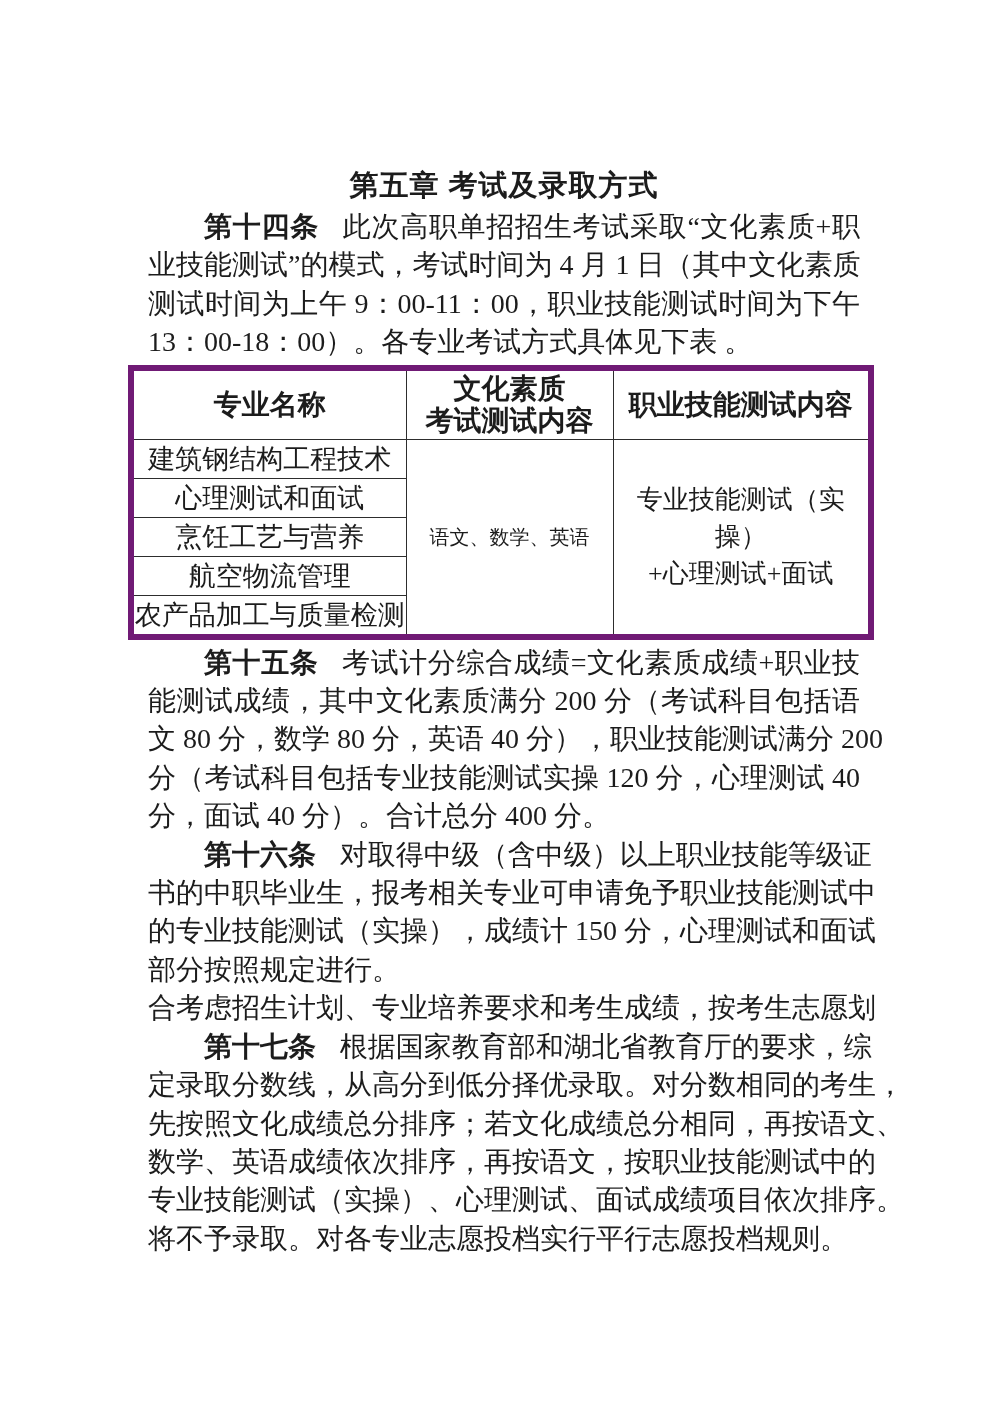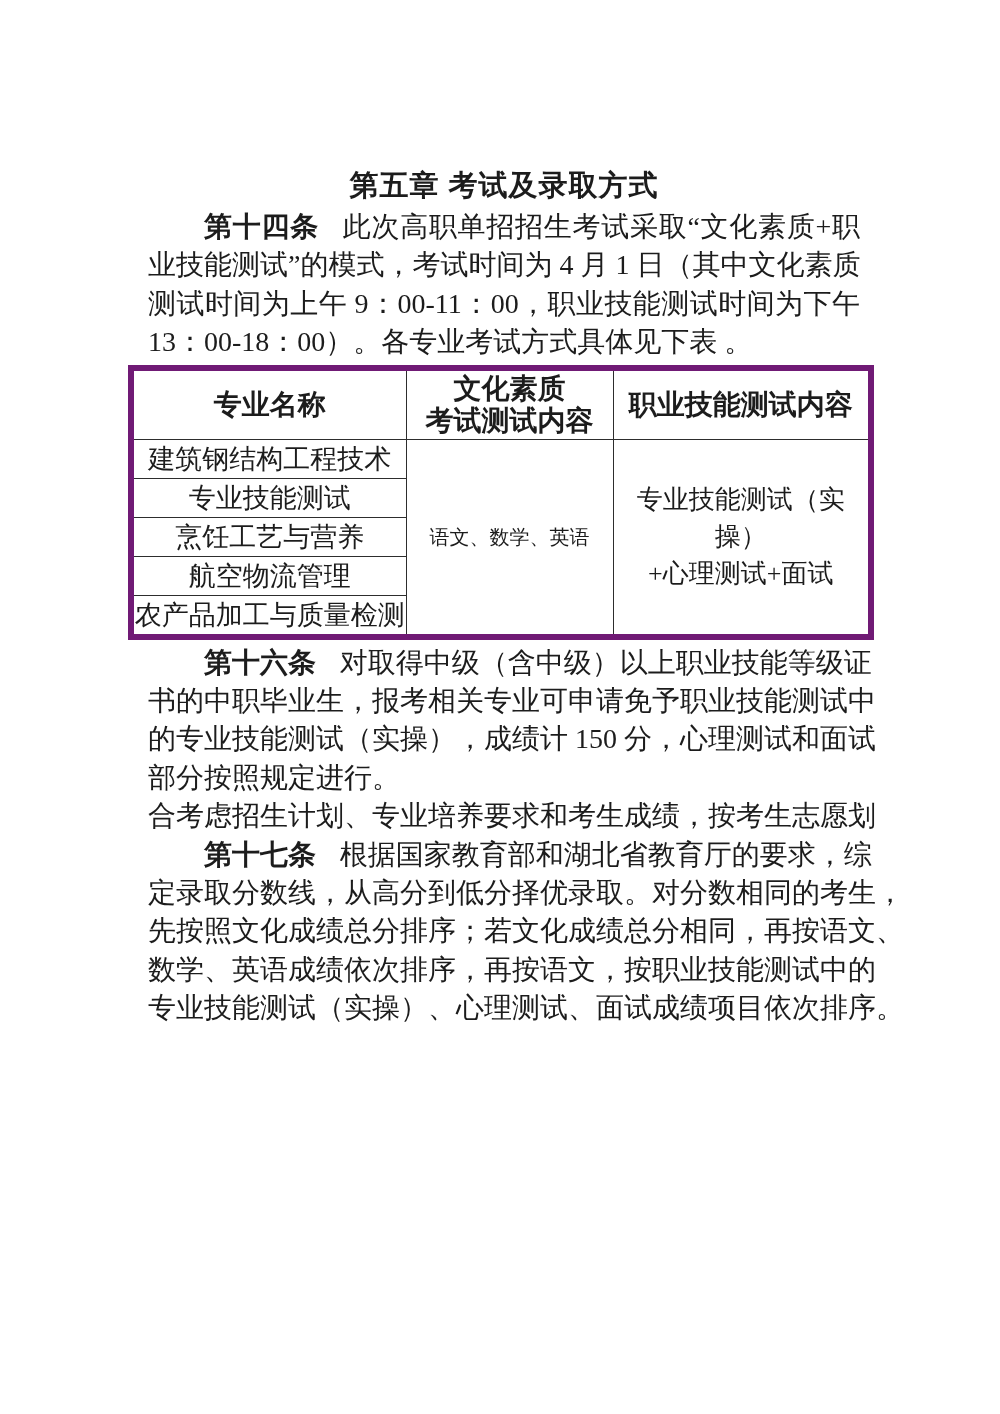--- a/index.html
+++ b/index.html
@@ -122,45 +122,53 @@
       <tbody>
         <tr>
           <td class="major-cell">建筑钢结构工程技术</td>
           <td class="culture-cell" rowspan="5">语文、数学、英语</td>
           <td class="skill-cell" rowspan="5">
             <div>专业技能测试（实操）</div>
             <div>+心理测试+面试</div>
           </td>
         </tr>
         <tr>
-          <td class="major-cell">专业技能测试</td>
+          <td class="major-cell">心理测试和面试</td>
         </tr>
         <tr>
           <td class="major-cell">烹饪工艺与营养</td>
         </tr>
         <tr>
           <td class="major-cell">航空物流管理</td>
         </tr>
         <tr>
           <td class="major-cell">农产品加工与质量检测</td>
         </tr>
       </tbody>
     </table>
 
     <div>
         <div class="article">
+          <div class="text-line first"><span class="article-number-label">第十五条</span>考试计分综合成绩=文化素质成绩+职业技</div>
+          <div class="text-line">能测试成绩，其中文化素质满分 200 分（考试科目包括语</div>
+          <div class="text-line">文 80 分，数学 80 分，英语 40 分），职业技能测试满分 200</div>
+          <div class="text-line">分（考试科目包括专业技能测试实操 120 分，心理测试 40</div>
+          <div class="text-line last">分，面试 40 分）。合计总分 400 分。</div>
+        </div>
+        <div class="article">
           <div class="text-line first"><span class="article-number-label">第十六条</span>对取得中级（含中级）以上职业技能等级证</div>
           <div class="text-line">书的中职毕业生，报考相关专业可申请免予职业技能测试中</div>
           <div class="text-line">的专业技能测试（实操），成绩计 150 分，心理测试和面试</div>
           <div class="text-line last">部分按照规定进行。</div>
         </div>
         <div class="article">
           <div class="text-line">合考虑招生计划、专业培养要求和考生成绩，按考生志愿划</div>
           <div class="text-line first"><span class="article-number-label">第十七条</span>根据国家教育部和湖北省教育厅的要求，综</div>
           <div class="text-line">定录取分数线，从高分到低分择优录取。对分数相同的考生，</div>
           <div class="text-line">先按照文化成绩总分排序；若文化成绩总分相同，再按语文、</div>
           <div class="text-line">数学、英语成绩依次排序，再按语文，按职业技能测试中的</div>
           <div class="text-line">专业技能测试（实操）、心理测试、面试成绩项目依次排序。</div>
+          <div class="text-line last">将不予录取。对各专业志愿投档实行平行志愿投档规则。</div>
         </div>
       </div>
 
   </div>
 </div>
 
 </body></html>

